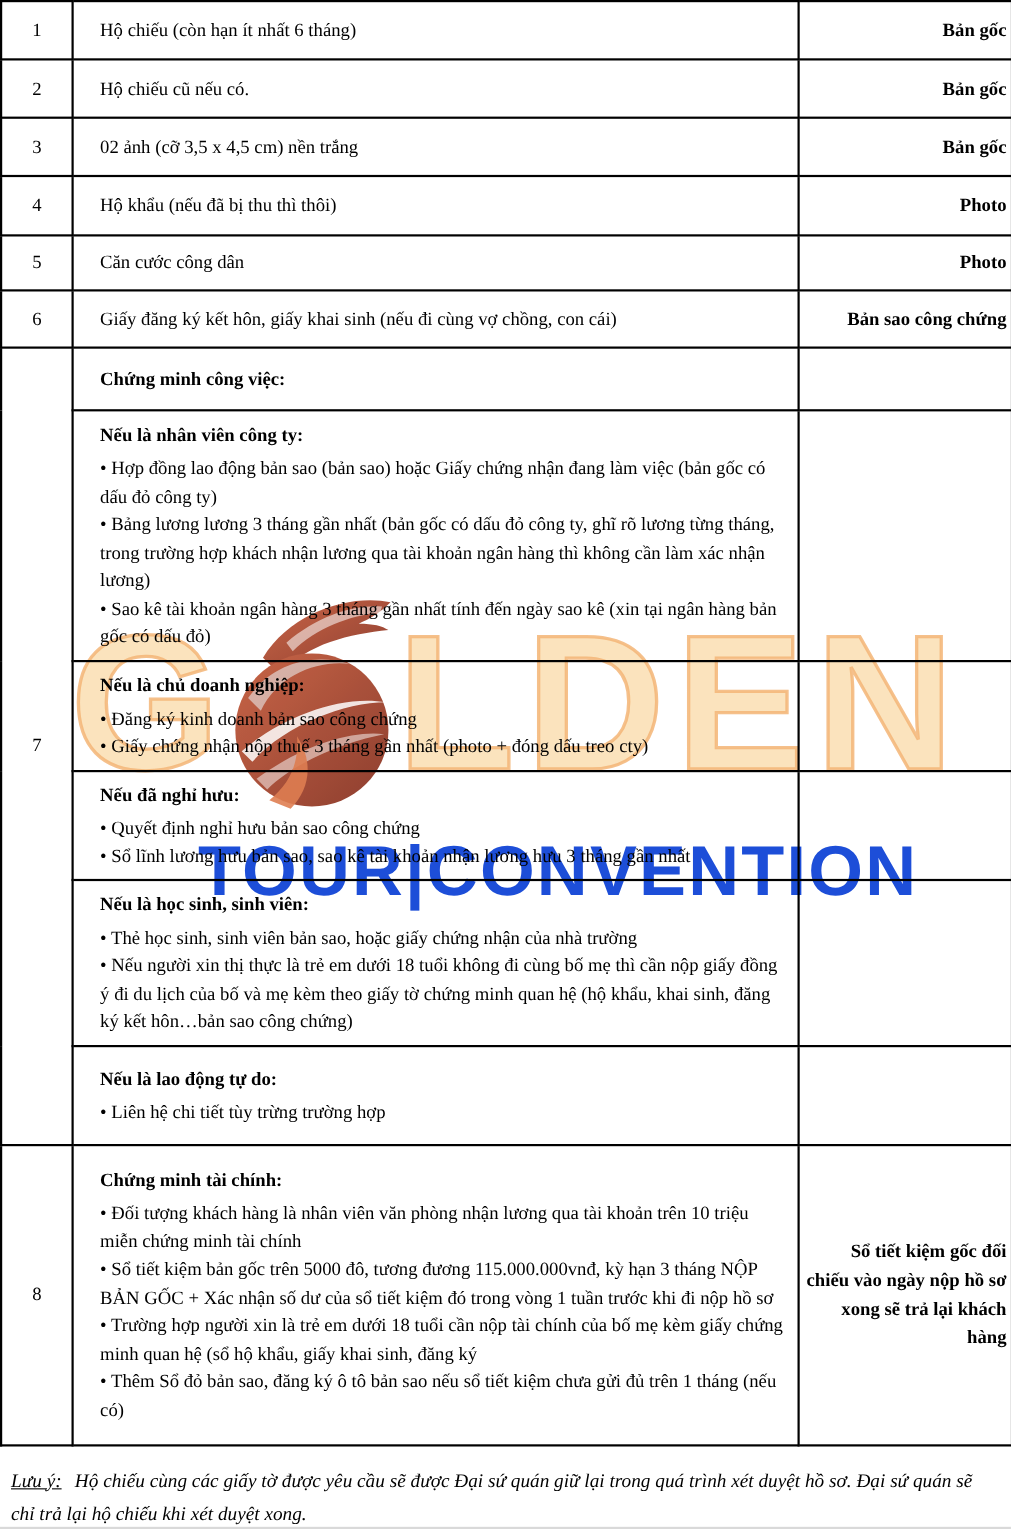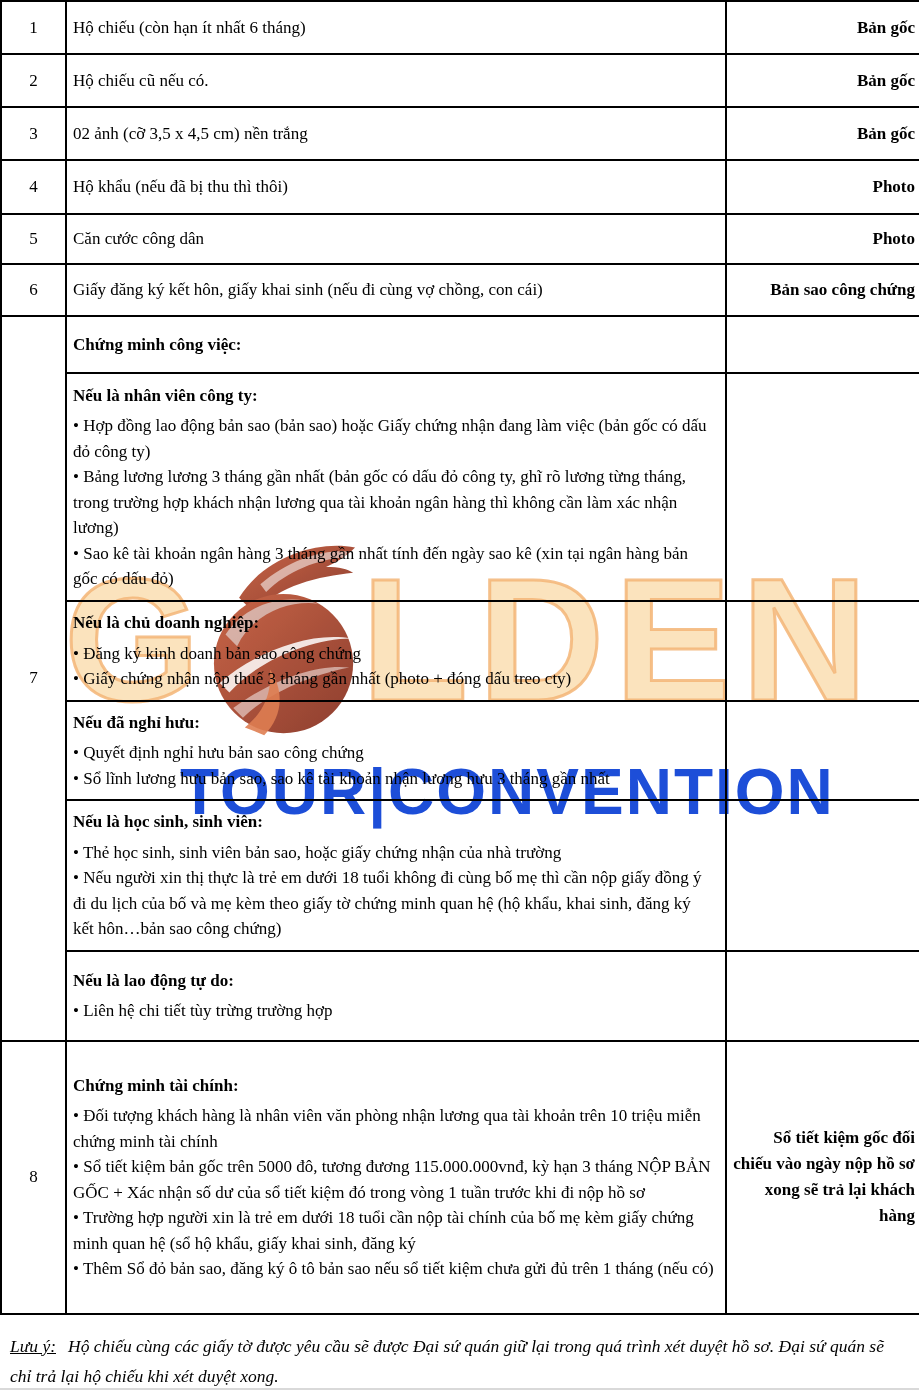--- a/index.html
+++ b/index.html
@@ -19,21 +19,21 @@
   .wm-tc {
     position:absolute; left:180px; top:760px;
     font-family:"Liberation Sans","DejaVu Sans",sans-serif; font-weight:700;
     font-size:64px; line-height:1; letter-spacing:2px; color:#1d4ed8; white-space:nowrap;
   }
   
   .content { position:relative; z-index:1; }
   table.req { border-collapse:collapse; table-layout:fixed; width:919px; background:transparent; }
   table.req td { border:2px solid #000; vertical-align:middle; overflow:hidden; }
   td.num  { text-align:center; font-size:17px; }
-  td.desc { padding:8px 10px 8px 6px; font-size:17px; line-height:25.5px; }
+  td.desc { padding:8px 10px 8px 24px; font-size:17px; line-height:25.5px; }
   td.type { text-align:right; font-weight:bold; font-size:17px; line-height:26px; padding:4px 4px; }
   .sec-title { font-weight:bold; margin-bottom:5px; }
   .only-title .sec-title { margin-bottom:0; }
   .bullet { margin:0; }
   
   .note {
     padding:16px 14px 0 10px; font-style:italic; font-size:17.5px; line-height:30px;
   }
   .note-label { margin-right:12px;text-decoration:underline; }
   .page-bottom-edge { position:absolute; left:0; right:0; bottom:0; height:2px; background:#d9d9d9; }

